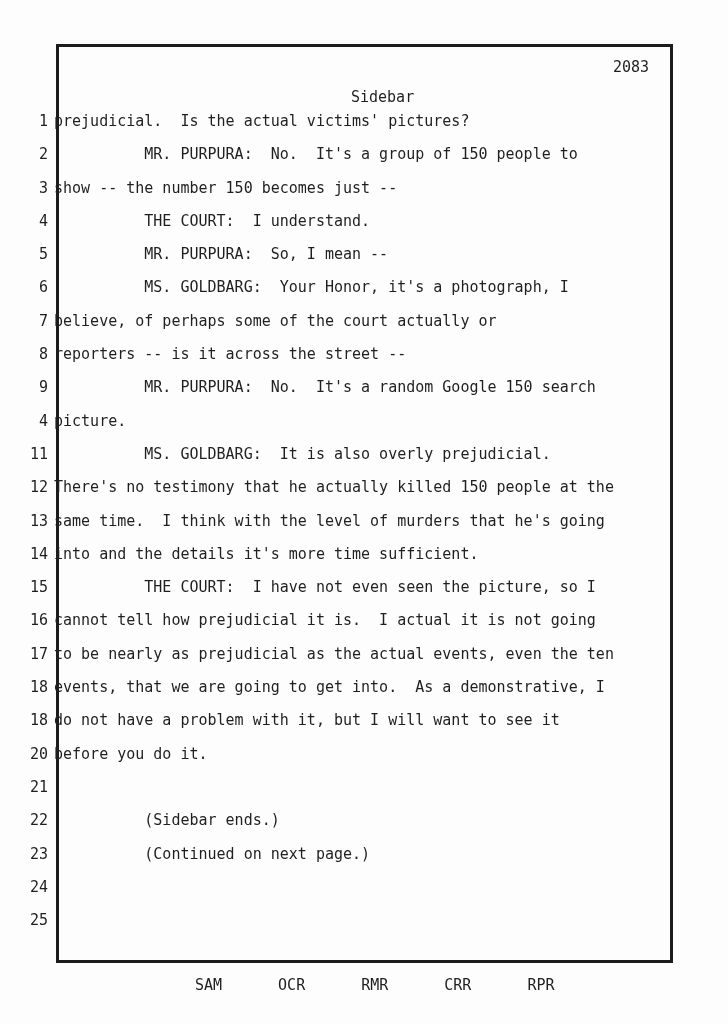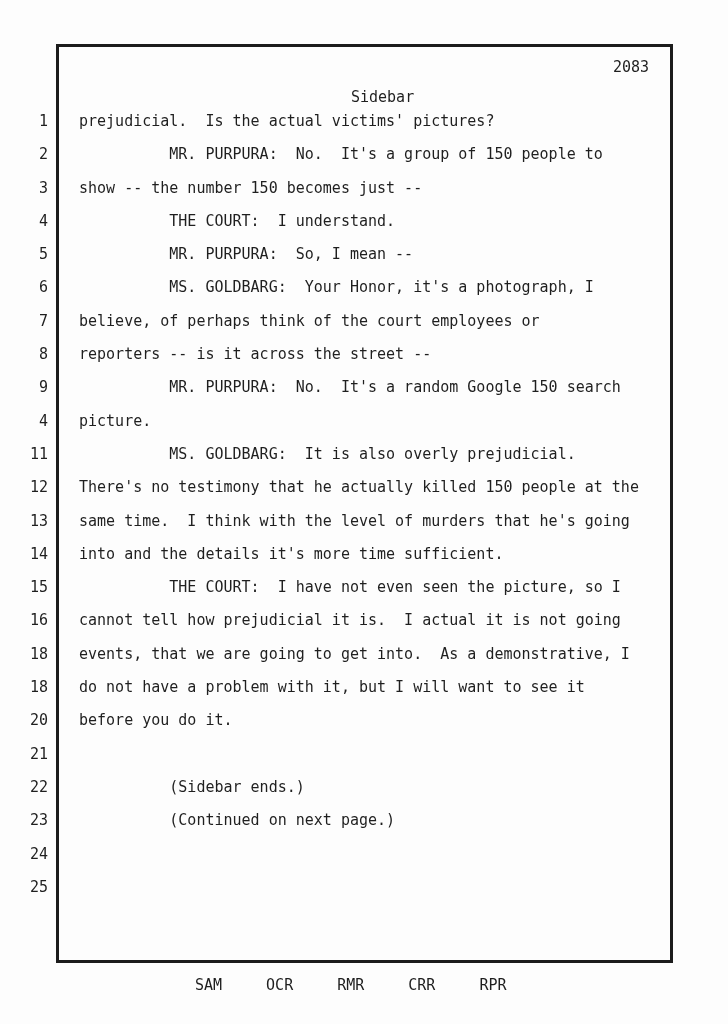--- a/index.html
+++ b/index.html
@@ -53,29 +53,29 @@
     height: 33.3px;
     line-height: 33.3px;
     font-size: 15px;
   }
   .line-num {
     flex: 0 0 48px;
     width: 48px;
     text-align: right;
   }
   .line-text {
-    margin-left: 31px;
+    margin-left: 6px;
     white-space: pre;
   }
   .footer-row {
     position: absolute;
     left: 195px;
     top: 974px;
     display: flex;
-    gap: 44px;
+    gap: 56px;
     font-size: 15px;
     line-height: 22px;
   }
 </style>
 </head>
 <body>
 
 <div class="page">
 
   <div class="border-box"></div>
@@ -105,21 +105,21 @@
       <div class="line-row">
         <span class="line-num">5</span>
         <span class="line-text">          MR. PURPURA:  So, I mean --</span>
       </div>
       <div class="line-row">
         <span class="line-num">6</span>
         <span class="line-text">          MS. GOLDBARG:  Your Honor, it's a photograph, I</span>
       </div>
       <div class="line-row">
         <span class="line-num">7</span>
-        <span class="line-text">believe, of perhaps think of the court employees or</span>
+        <span class="line-text">believe, of perhaps some of the court actually or</span>
       </div>
       <div class="line-row">
         <span class="line-num">8</span>
         <span class="line-text">reporters -- is it across the street --</span>
       </div>
       <div class="line-row">
         <span class="line-num">9</span>
         <span class="line-text">          MR. PURPURA:  No.  It's a random Google 150 search</span>
       </div>
       <div class="line-row">
@@ -142,20 +142,24 @@
         <span class="line-num">14</span>
         <span class="line-text">into and the details it's more time sufficient.</span>
       </div>
       <div class="line-row">
         <span class="line-num">15</span>
         <span class="line-text">          THE COURT:  I have not even seen the picture, so I</span>
       </div>
       <div class="line-row">
         <span class="line-num">16</span>
         <span class="line-text">cannot tell how prejudicial it is.  I actual it is not going</span>
+      </div>
+      <div class="line-row">
+        <span class="line-num">17</span>
+        <span class="line-text">to be nearly as prejudicial as the actual events, even the ten</span>
       </div>
       <div class="line-row">
         <span class="line-num">18</span>
         <span class="line-text">events, that we are going to get into.  As a demonstrative, I</span>
       </div>
       <div class="line-row">
         <span class="line-num">18</span>
         <span class="line-text">do not have a problem with it, but I will want to see it</span>
       </div>
       <div class="line-row">

